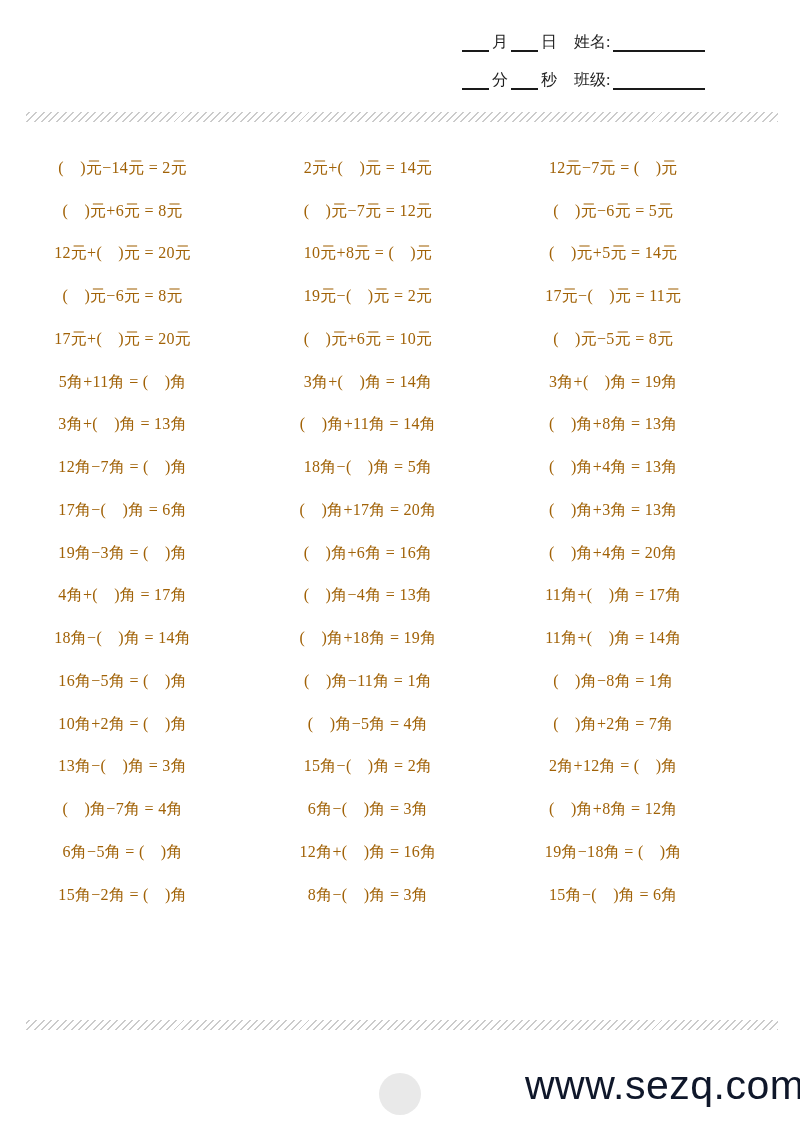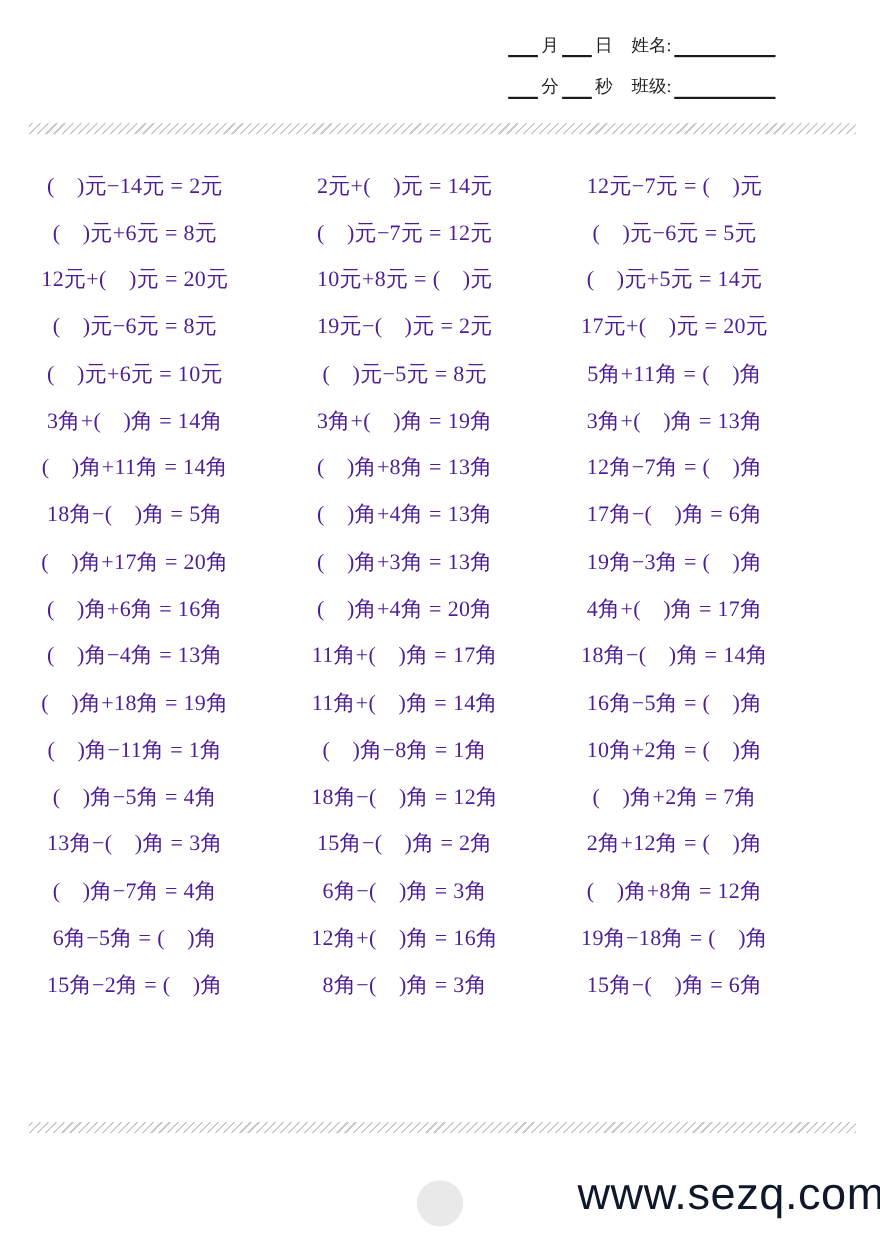--- a/index.html
+++ b/index.html
@@ -26,21 +26,21 @@
   }
   .hatch.top{top:112px;}
   .hatch.bottom{top:1020px;}
   
   .problems{
     position:absolute;left:0;top:147px;width:736px;height:855px;
     display:grid;grid-template-columns:1fr 1fr 1fr;grid-auto-rows:42.75px;
   }
   .cell{
     display:flex;align-items:center;justify-content:center;
-    font-size:20px;letter-spacing:0.3px;white-space:nowrap;color:#4c1d95;
+    font-size:16px;letter-spacing:0.3px;white-space:nowrap;color:#a16207;
   }
   
   .wm-circle{
     position:absolute;left:379px;top:1073px;width:42px;height:42px;
     border-radius:50%;background:#e9e9e9;
   }
   .watermark{
     position:absolute;left:525px;top:1062px;
     font-family:"Liberation Sans","DejaVu Sans",sans-serif;
     font-size:41px;color:#0f172a;letter-spacing:0.5px;white-space:nowrap;
@@ -77,20 +77,21 @@
   <div class="cell">2元+(　)元 = 14元</div>
   <div class="cell">12元−7元 = (　)元</div>
   <div class="cell">(　)元+6元 = 8元</div>
   <div class="cell">(　)元−7元 = 12元</div>
   <div class="cell">(　)元−6元 = 5元</div>
   <div class="cell">12元+(　)元 = 20元</div>
   <div class="cell">10元+8元 = (　)元</div>
   <div class="cell">(　)元+5元 = 14元</div>
   <div class="cell">(　)元−6元 = 8元</div>
   <div class="cell">19元−(　)元 = 2元</div>
+  <div class="cell">17元−(　)元 = 11元</div>
   <div class="cell">17元+(　)元 = 20元</div>
   <div class="cell">(　)元+6元 = 10元</div>
   <div class="cell">(　)元−5元 = 8元</div>
   <div class="cell">5角+11角 = (　)角</div>
   <div class="cell">3角+(　)角 = 14角</div>
   <div class="cell">3角+(　)角 = 19角</div>
   <div class="cell">3角+(　)角 = 13角</div>
   <div class="cell">(　)角+11角 = 14角</div>
   <div class="cell">(　)角+8角 = 13角</div>
   <div class="cell">12角−7角 = (　)角</div>
@@ -106,21 +107,20 @@
   <div class="cell">(　)角−4角 = 13角</div>
   <div class="cell">11角+(　)角 = 17角</div>
   <div class="cell">18角−(　)角 = 14角</div>
   <div class="cell">(　)角+18角 = 19角</div>
   <div class="cell">11角+(　)角 = 14角</div>
   <div class="cell">16角−5角 = (　)角</div>
   <div class="cell">(　)角−11角 = 1角</div>
   <div class="cell">(　)角−8角 = 1角</div>
   <div class="cell">10角+2角 = (　)角</div>
   <div class="cell">(　)角−5角 = 4角</div>
-  <div class="cell">18角−(　)角 = 12角</div>
   <div class="cell">(　)角+2角 = 7角</div>
   <div class="cell">13角−(　)角 = 3角</div>
   <div class="cell">15角−(　)角 = 2角</div>
   <div class="cell">2角+12角 = (　)角</div>
   <div class="cell">(　)角−7角 = 4角</div>
   <div class="cell">6角−(　)角 = 3角</div>
   <div class="cell">(　)角+8角 = 12角</div>
   <div class="cell">6角−5角 = (　)角</div>
   <div class="cell">12角+(　)角 = 16角</div>
   <div class="cell">19角−18角 = (　)角</div>

